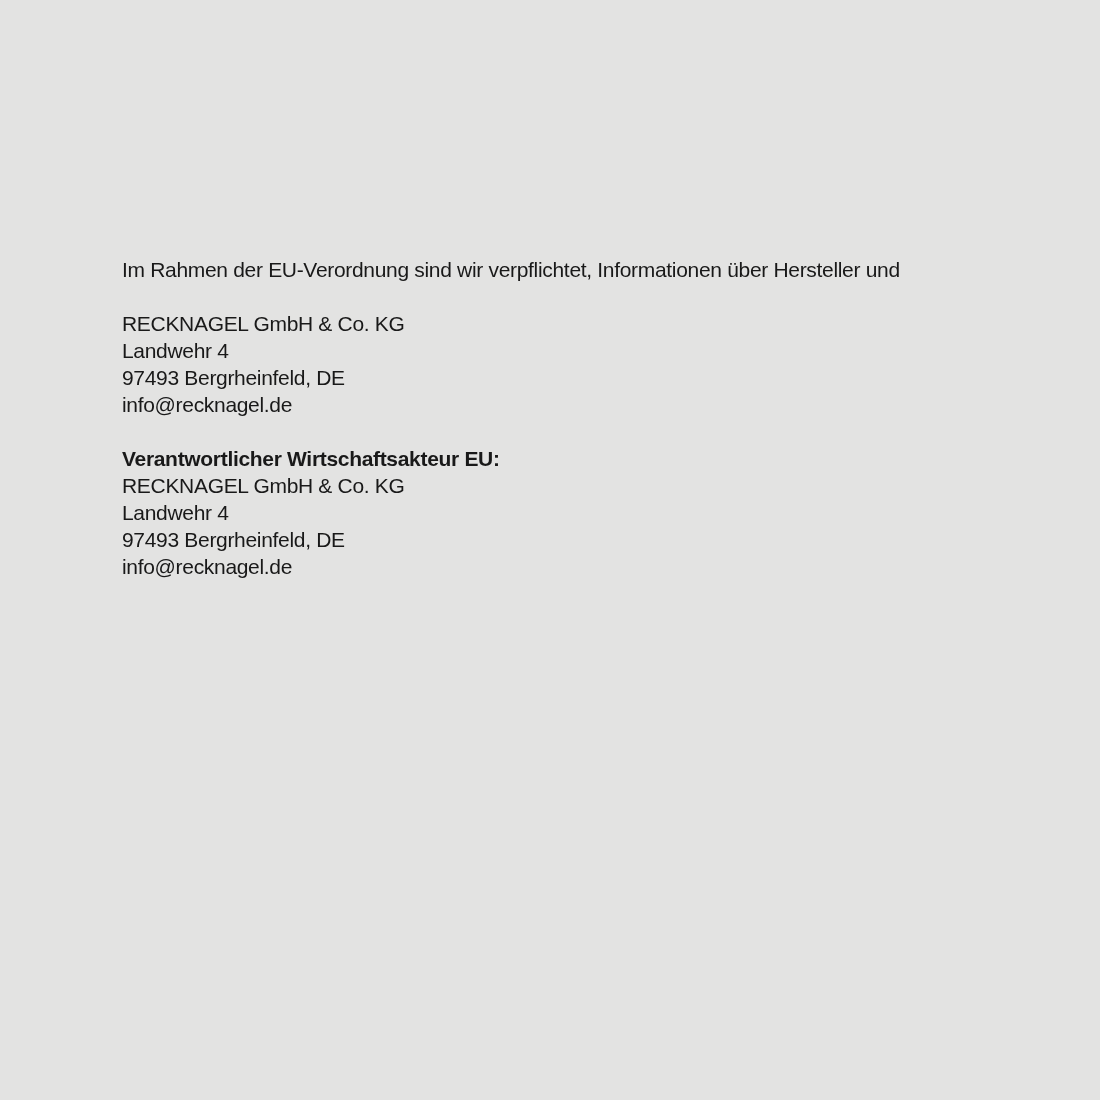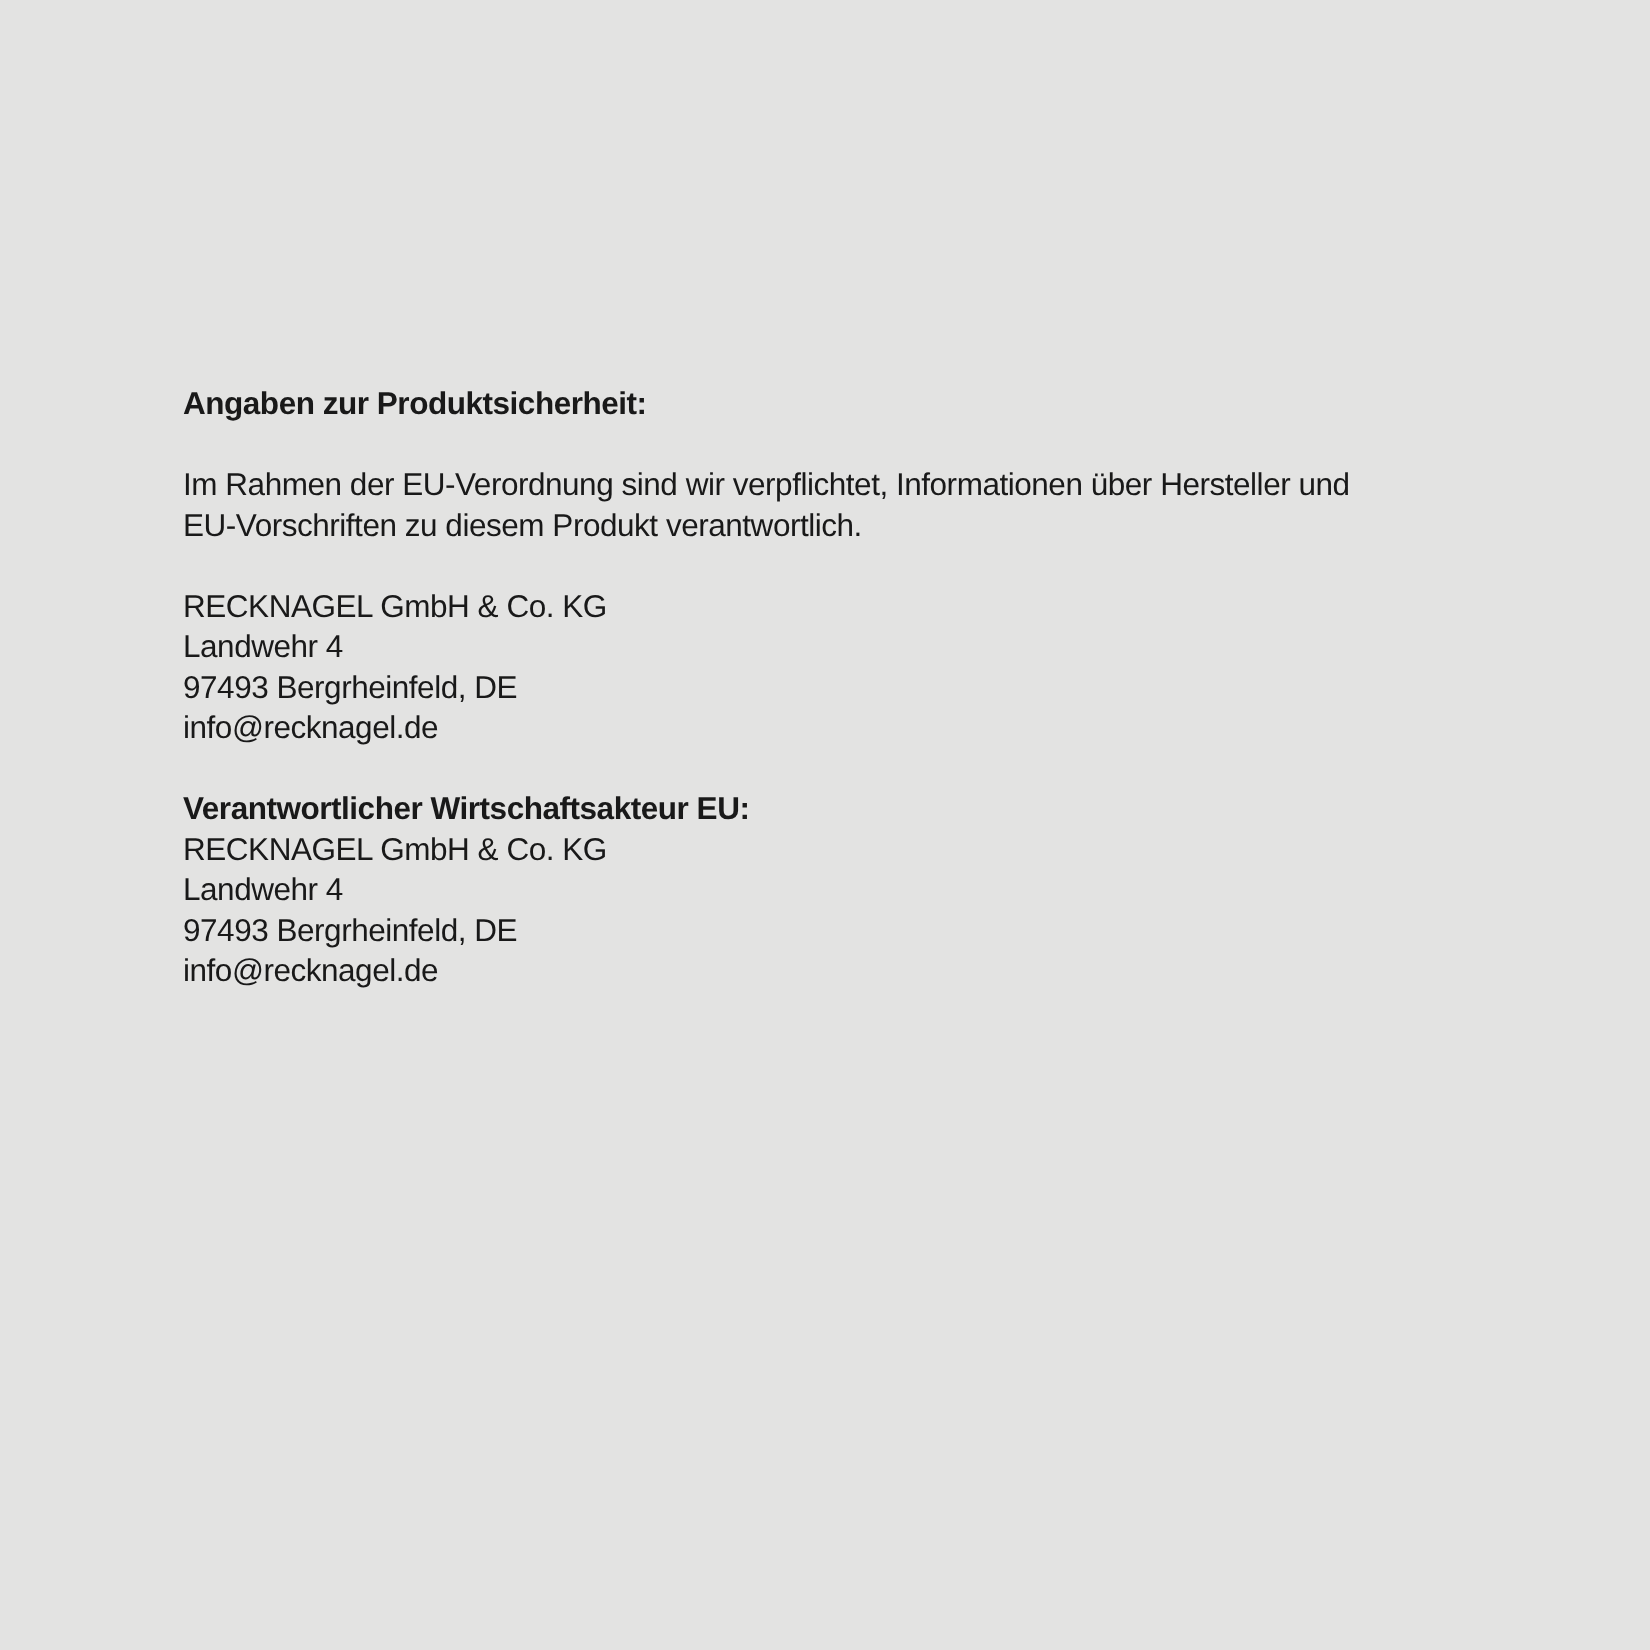--- a/index.html
+++ b/index.html
@@ -34,25 +34,23 @@
     font-size: 21px;
     line-height: 27px;
   }
   .line { white-space: nowrap; }
 </style>
 </head>
 <body>
 
 <main class="content">
 
-  <h2 class="heading block">Angaben zur Produktsicherheit:</h2>
 
   <div class="block">
     <div class="line">Im Rahmen der EU-Verordnung sind wir verpflichtet, Informationen über Hersteller und</div>
-    <div class="line">EU-Vorschriften zu diesem Produkt verantwortlich.</div>
   </div>
 
   <section class="block">
     <div class="line">RECKNAGEL GmbH &amp; Co. KG</div>
     <div class="line">Landwehr 4</div>
     <div class="line">97493 Bergrheinfeld, DE</div>
     <div class="line">info@recknagel.de</div>
   </section>
 
   <section class="block">

